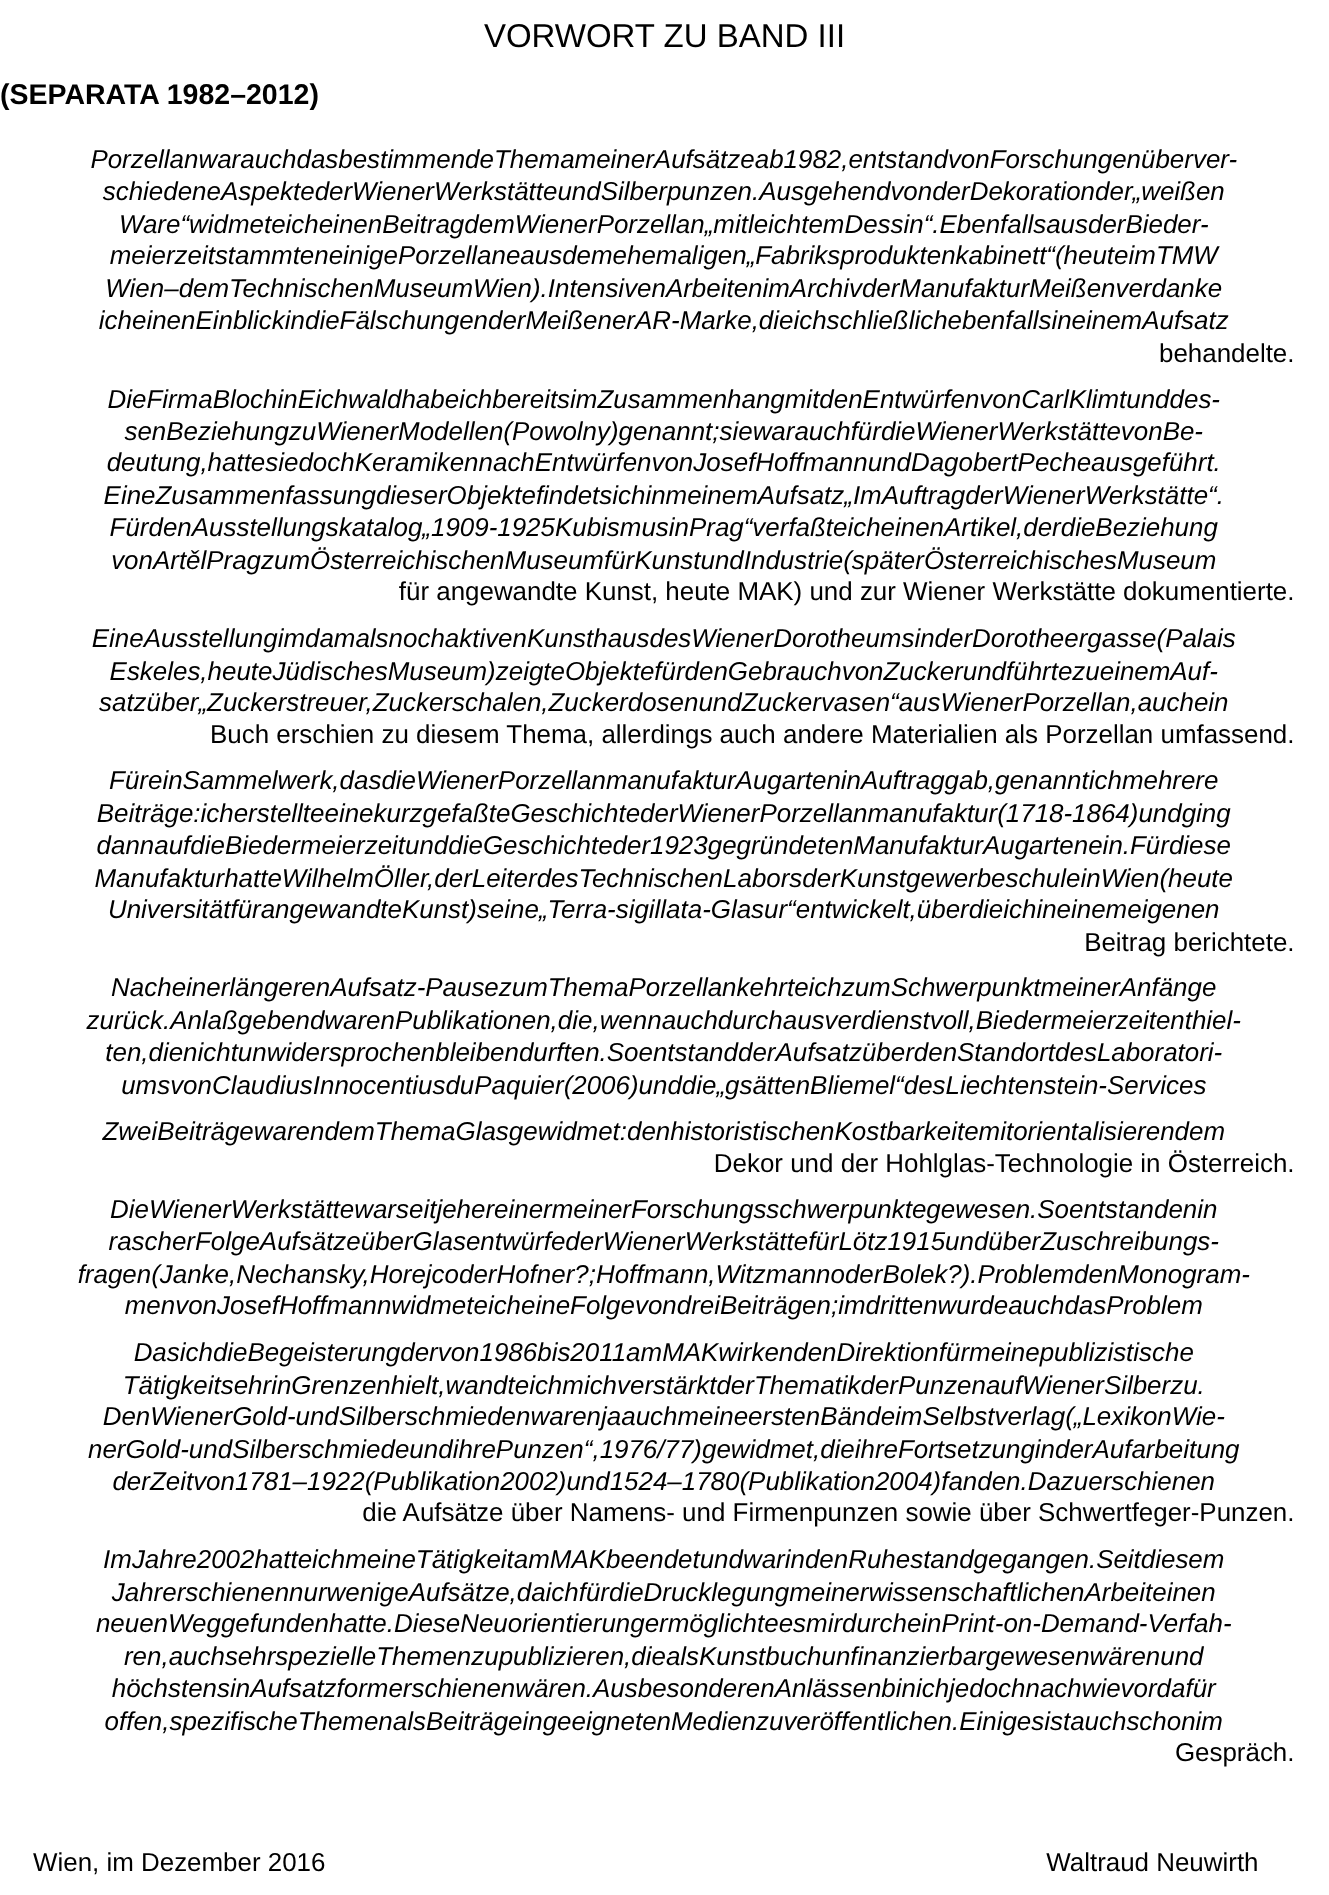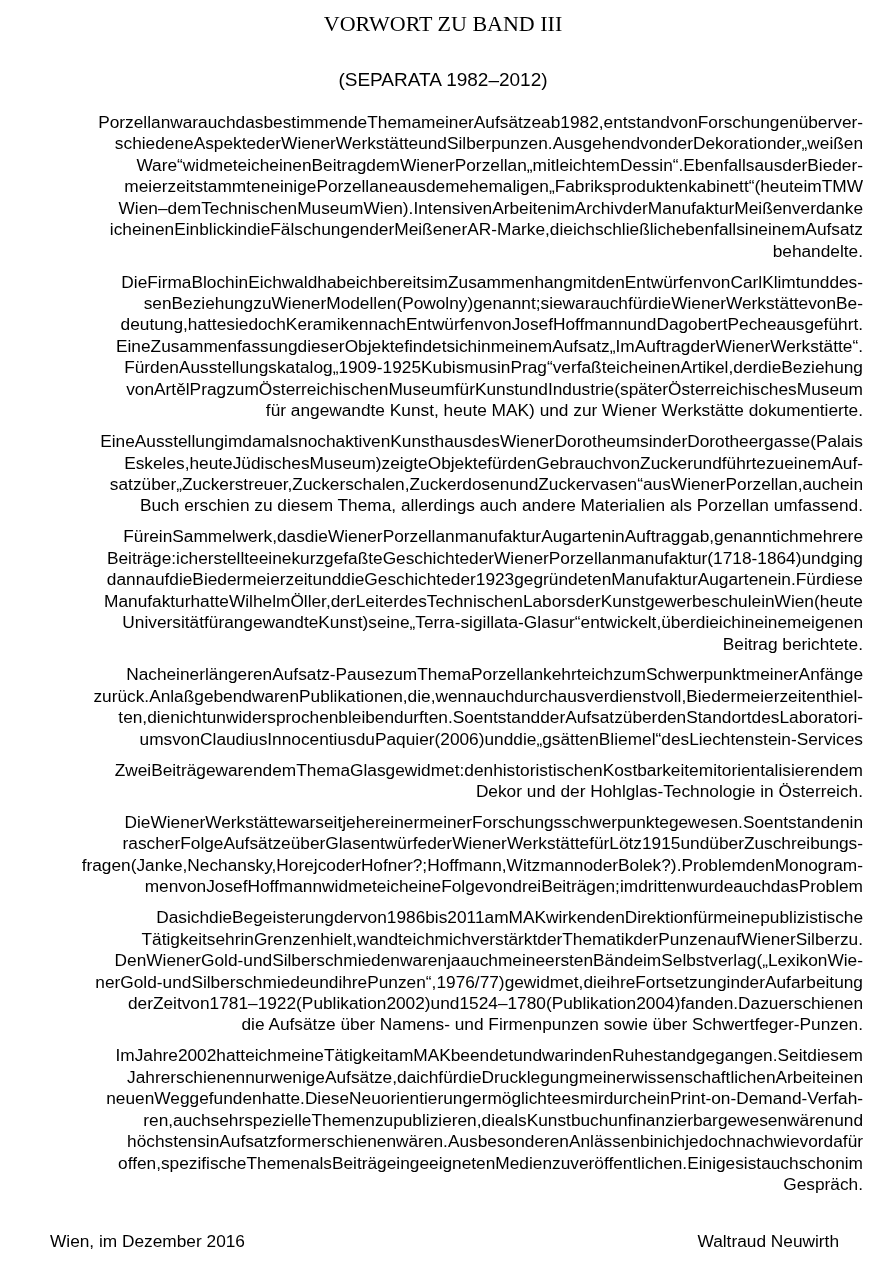--- a/index.html
+++ b/index.html
@@ -19,60 +19,58 @@
     width: 886px;
     height: 1263px;
     background: #ffffff;
   }
   .title {
     padding-top: 11px;
     text-align: center;
     font-size: 22px;
     line-height: 25px;
     font-weight: normal;
-    font-family: Liberation Serif, serif;
   }
   .subtitle {
-    margin-top: 33px;
-    text-align: center;
+    margin-top: 17px;
     font-size: 19px;
     line-height: 22px;
-    font-weight: normal;
+    font-weight: bold;
   }
   .body {
     margin: 21px 23px 0 22px;
     font-size: 17.3px;
   }
   .para {
     margin: 0 0 9.4px 0;
   }
   .line {
     line-height: 21.45px;
     white-space: nowrap;
   }
   .line.just {
     display: flex;
-    justify-content: flex-end;
+    justify-content: center;
+    font-style: italic;
   }
   .line.just span {
     flex: 0 0 auto;
   }
   .line.last {
     text-align: right;
   }
   .footer {
     position: absolute;
     top: 1231px;
     left: 22px;
     right: 22px;
     display: flex;
     justify-content: space-between;
     font-size: 17.3px;
     line-height: 21.45px;
-    margin-left: 28px;
   }
   .footer-right {
     padding-right: 25px;
   }
 </style>
 </head>
 <body>
 
 <div class="page">
   <div class="title">VORWORT ZU BAND III</div>

